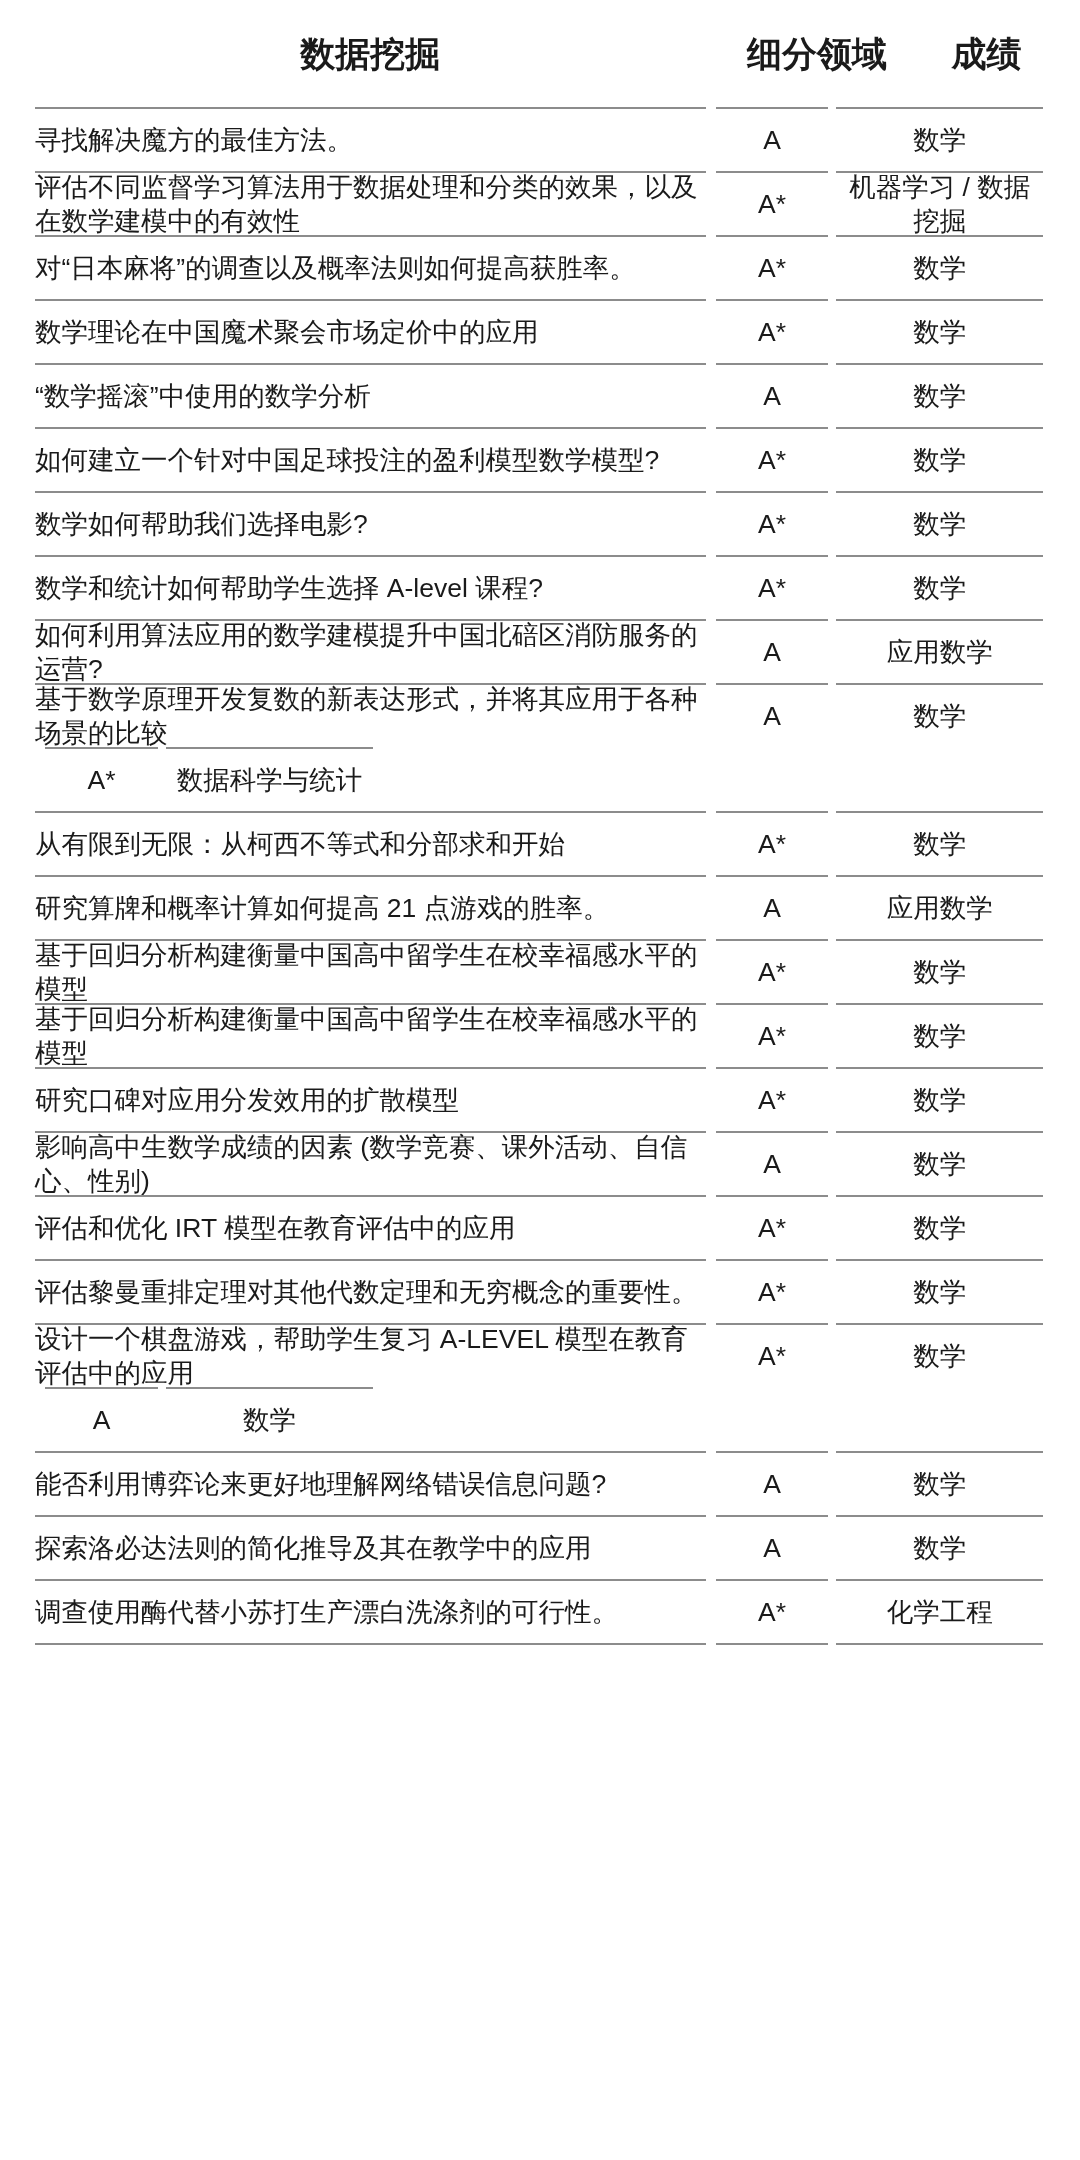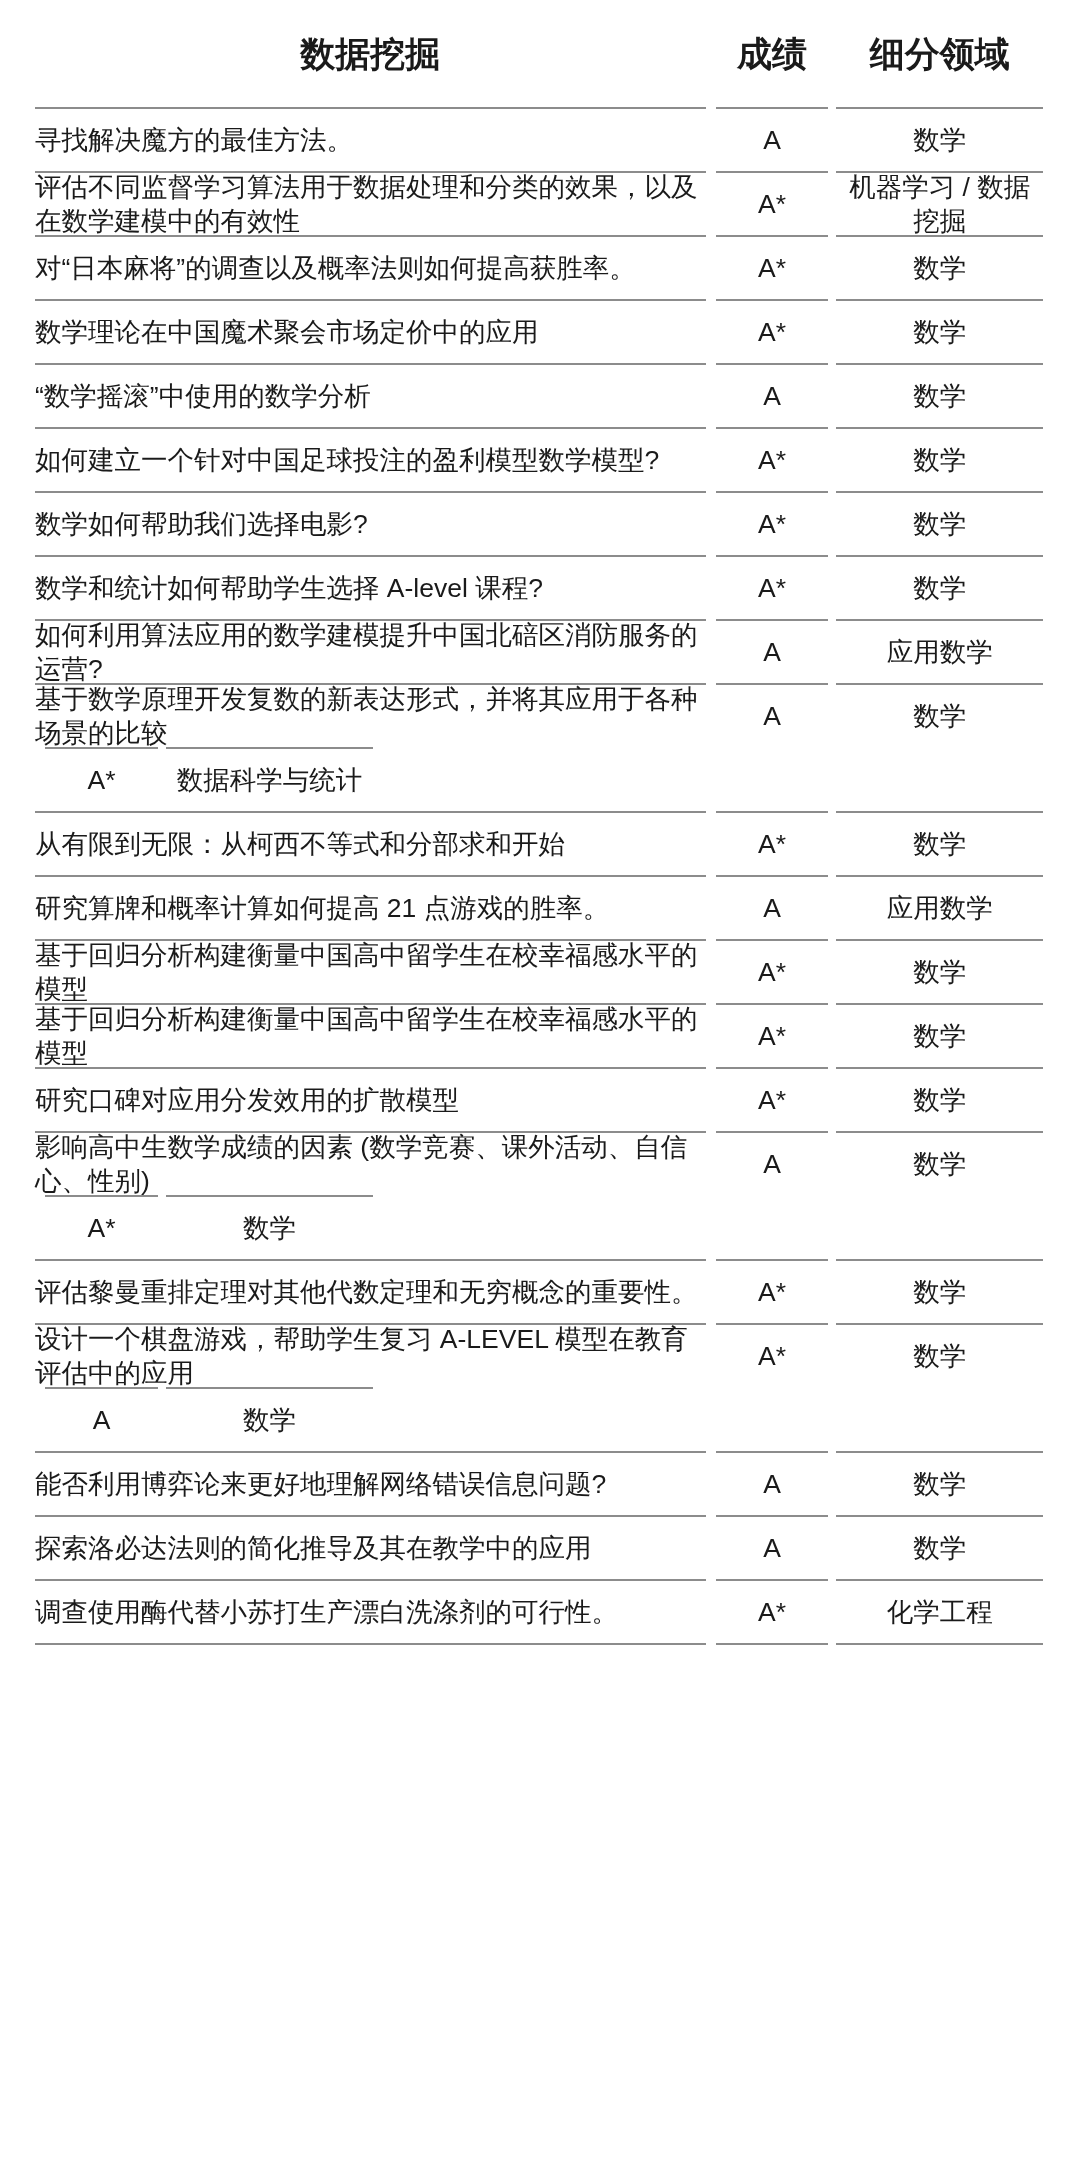--- a/index.html
+++ b/index.html
@@ -69,22 +69,22 @@
     height:0;
     padding:0;
   }
 </style>
 </head>
 <body>
 
 <div class="page">
   <div class="row header-row">
     <div class="cell topic">数据挖掘</div>
+    <div class="cell field">细分领域</div>
     <div class="cell grade">成绩</div>
-    <div class="cell field">细分领域</div>
   </div>
 
   <div id="table-body">
   <div class="row body-row">
     <div class="cell topic">寻找解决魔方的最佳方法。</div>
     <div class="cell grade">A</div>
     <div class="cell field">数学</div>
   </div>
 
   <div class="row body-row">
@@ -176,20 +176,21 @@
     <div class="cell field">数学</div>
   </div>
 
   <div class="row body-row">
     <div class="cell topic">影响高中生数学成绩的因素 (数学竞赛、课外活动、自信心、性别)</div>
     <div class="cell grade">A</div>
     <div class="cell field">数学</div>
   </div>
 
   <div class="row body-row">
+    <div class="cell topic">评估和优化 IRT 模型在教育评估中的应用</div>
     <div class="cell grade">A*</div>
     <div class="cell field">数学</div>
   </div>
 
   <div class="row body-row">
     <div class="cell topic">评估黎曼重排定理对其他代数定理和无穷概念的重要性。</div>
     <div class="cell grade">A*</div>
     <div class="cell field">数学</div>
   </div>
 

